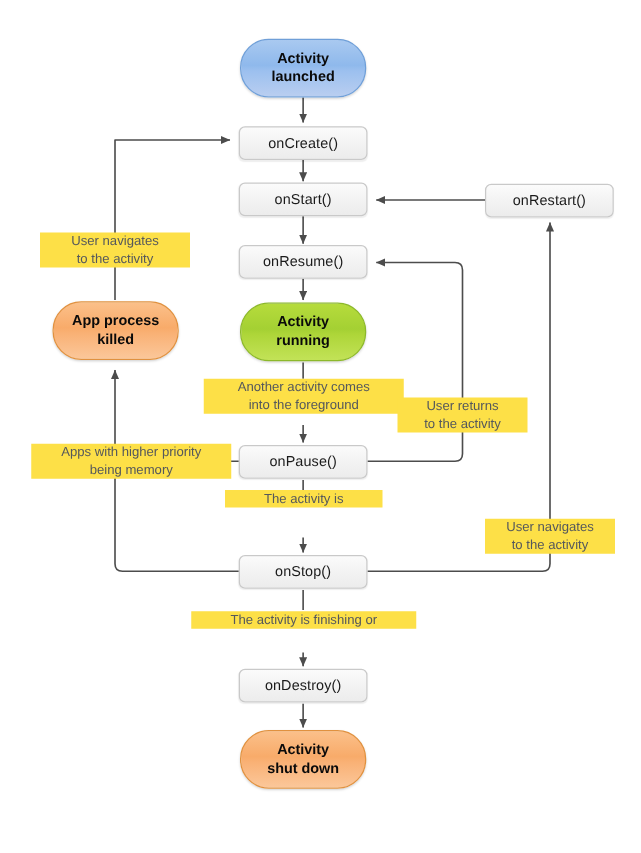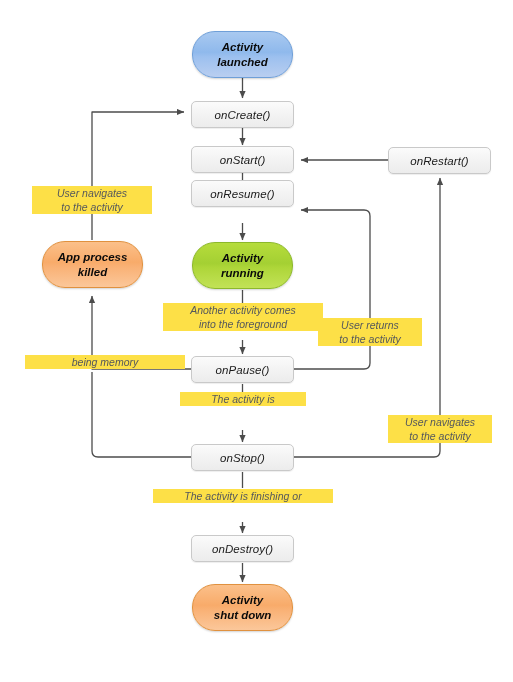--- a/index.html
+++ b/index.html
@@ -9,21 +9,20 @@
   }
   body {
     font-family: "Liberation Sans", sans-serif;
   }
   #diagram-root {
     position: relative;
     width: 513px;
     height: 682px;
     background: #ffffff;
     overflow: hidden;
-    font-style: italic;
   }
   #wires {
     position: absolute;
     left: 0;
     top: 0;
     width: 513px;
     height: 682px;
   }
 
   
@@ -141,21 +140,21 @@
   </div>
 
   <div class="node method-box" style="left:191px; top:101px;">
     <span>onCreate()</span>
   </div>
 
   <div class="node method-box" style="left:191px; top:146px;">
     <span>onStart()</span>
   </div>
 
-  <div class="node method-box" style="left:191px; top:180px;">
+  <div class="node method-box" style="left:191px; top:196px;">
     <span>onResume()</span>
   </div>
 
   <div class="node state-box state-green" style="left:192px; top:242px;">
     <div>
       <span class="lbl">Activity</span>
       <span class="lbl">running</span>
     </div>
   </div>
 
@@ -193,20 +192,21 @@
     <span class="ln">User navigates</span>
     <span class="ln">to the activity</span>
   </div>
 
   <div class="edge-label" style="left:163px; top:303px; width:160px;">
     <span class="ln">Another activity comes</span>
     <span class="ln">into the foreground</span>
   </div>
 
   <div class="edge-label" style="left:25px; top:355px; width:160px;">
+    <span class="ln">Apps with higher priority</span>
     <span class="ln">being memory</span>
   </div>
 
   <div class="edge-label" style="left:318px; top:318px; width:104px;">
     <span class="ln">User returns</span>
     <span class="ln">to the activity</span>
   </div>
 
   <div class="edge-label" style="left:180px; top:392px; width:126px;">
     <span class="ln">The activity is</span>

